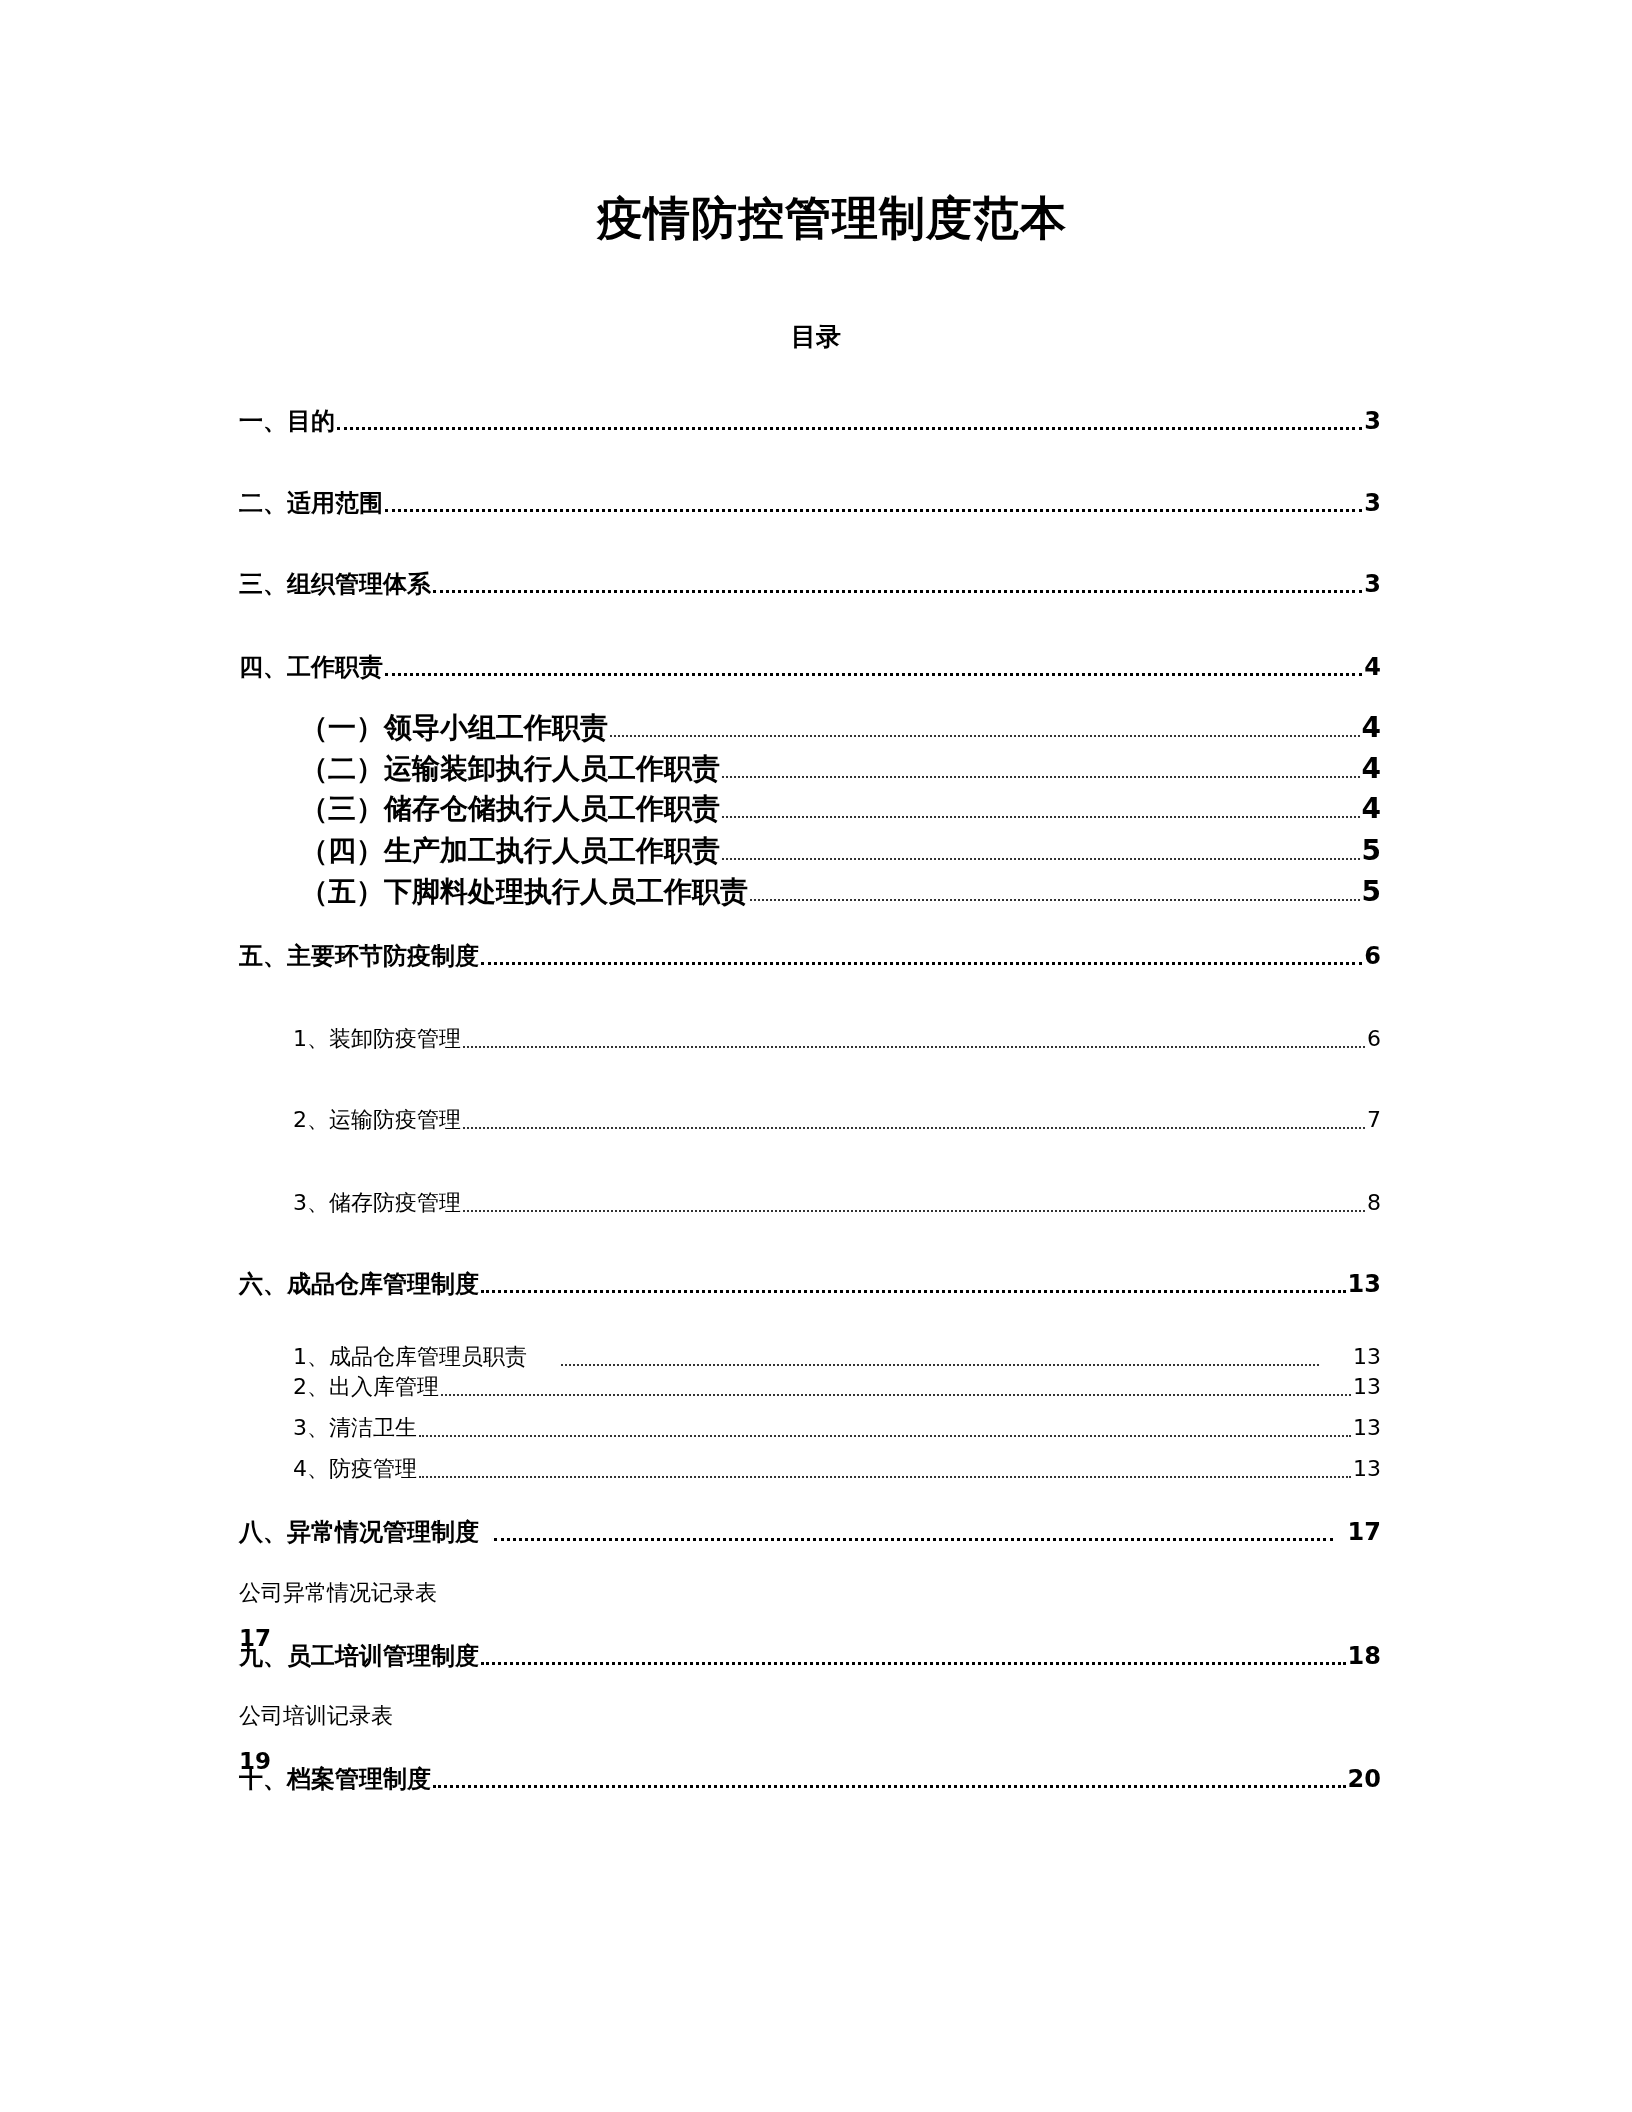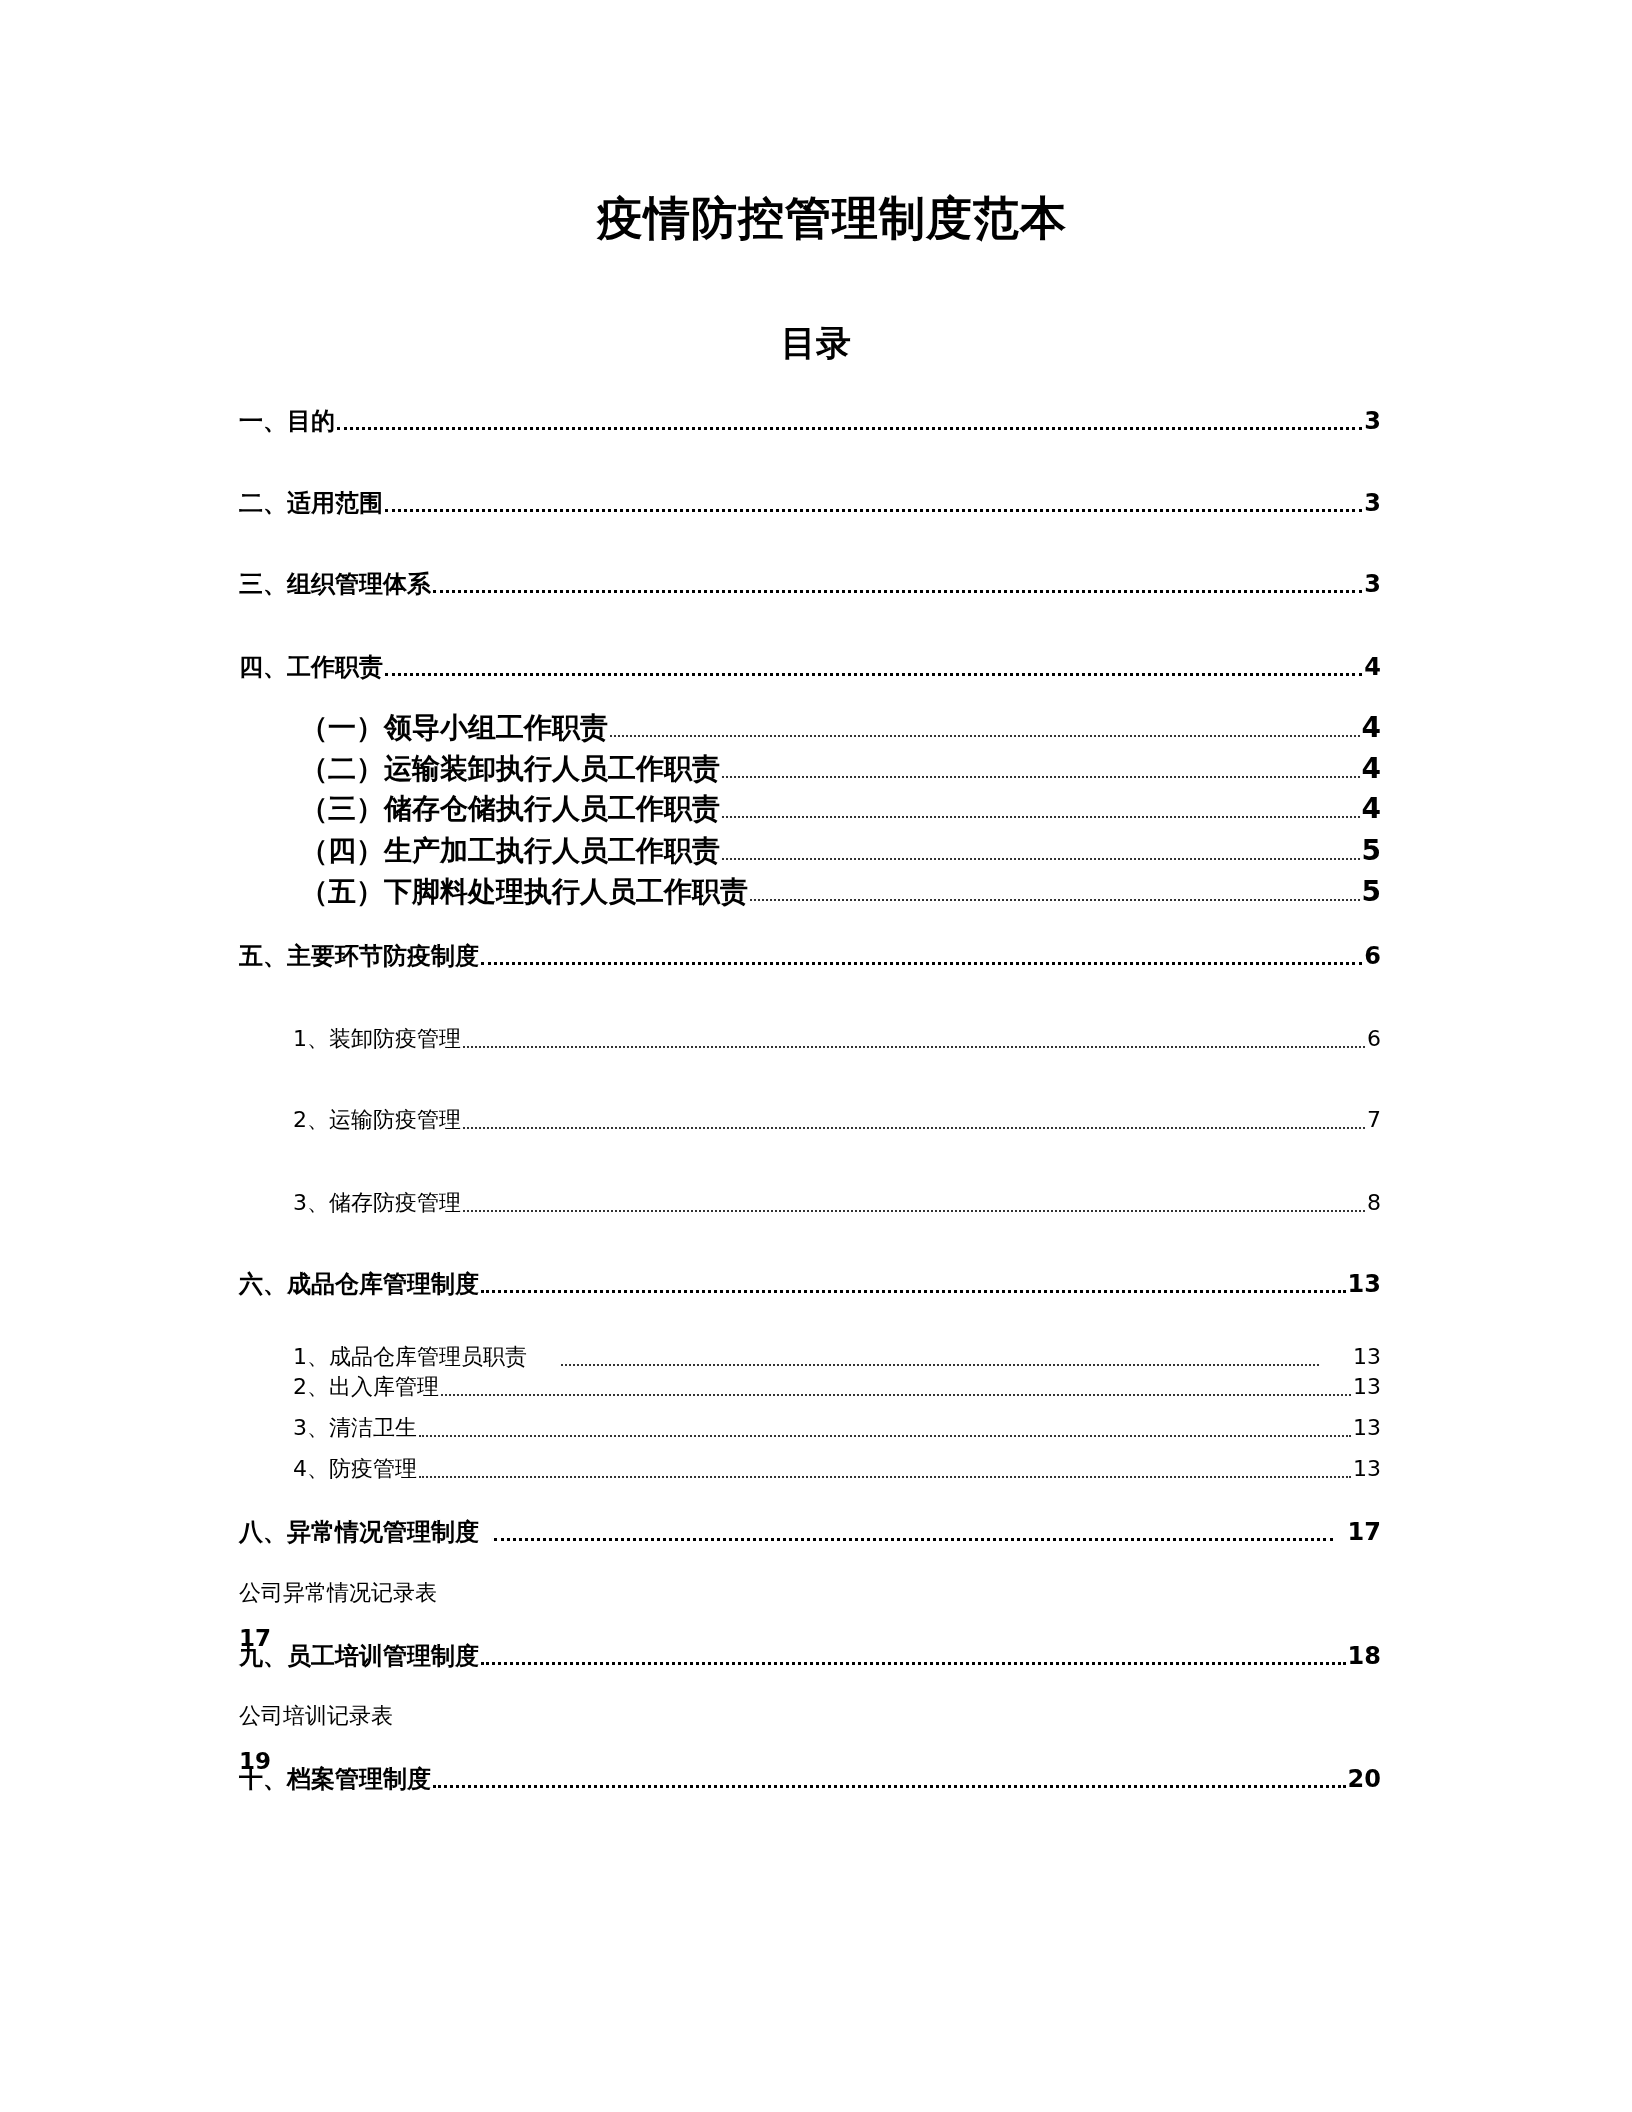--- a/index.html
+++ b/index.html
@@ -6,21 +6,21 @@
   body {
     width: 1632px; height: 2112px; position: relative; overflow: hidden;
     font-family: "DejaVu Sans", "Liberation Sans", sans-serif; color: #000;
   }
   .title {
     position: absolute; left: 16px; width: 1632px; top: 188px;
     text-align: center; font-size: 46px; font-weight: bold; letter-spacing: 1px;
   }
   .toc-heading {
     position: absolute; left: 0; width: 1632px; top: 320px;
-    text-align: center; font-size: 35px; font-weight: bold;
+    text-align: center; font-size: 25px; font-weight: bold;
   }
   .toc-entry {
     position: absolute; display: flex; align-items: baseline;
     white-space: nowrap; height: 34px; line-height: 34px;
   }
   .toc-entry .label { flex: 0 0 auto; }
   .toc-entry .leader {
     flex: 1 1 auto; overflow: hidden; margin: 0 2px;
     border-bottom: 2px dotted #000; height: 0; align-self: flex-end; margin-bottom: 8px;
   }

